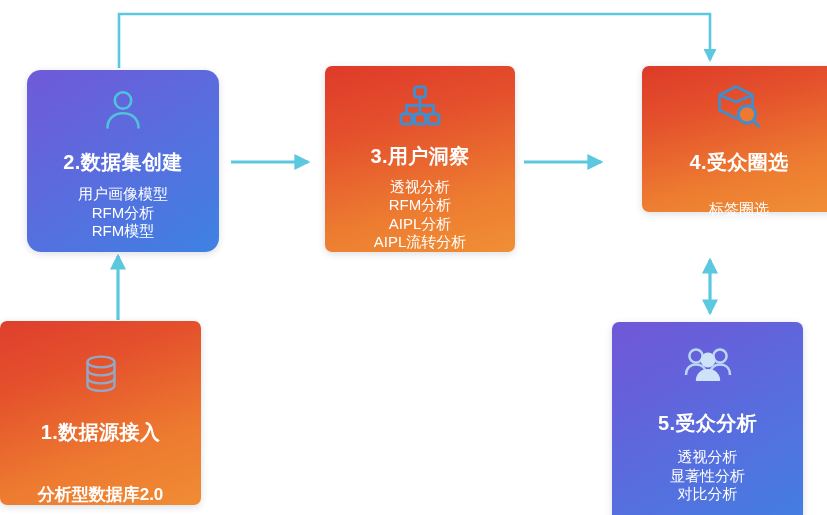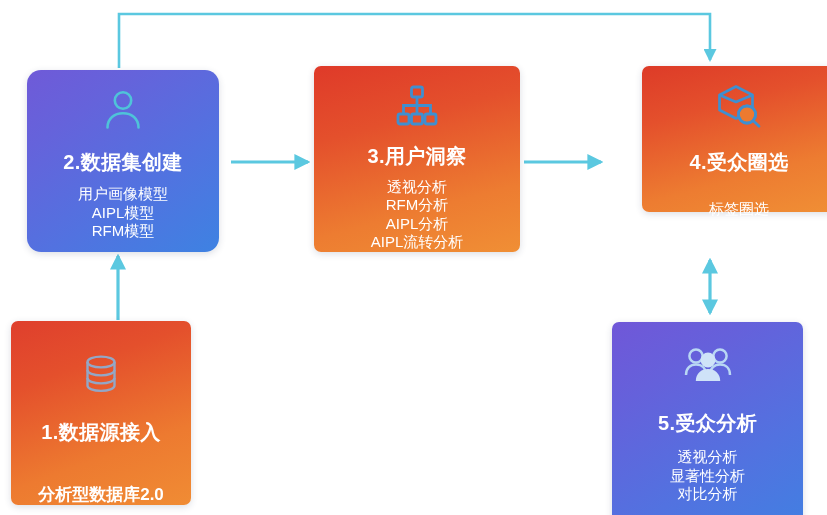--- a/index.html
+++ b/index.html
@@ -33,38 +33,38 @@
     white-space:nowrap;
   }
   .node .sub{
     line-height:1.24;
     white-space:pre-line;
     font-weight:normal;
   }
 
   
   #node1{
-    left:11px;top:321px;width:180px;height:184px;
+    left:0;top:321px;width:201px;height:184px;
     background:linear-gradient(160deg,#df3f2d 0%,#e4502c 28%,#ed7a30 68%,#f08c34 100%);
   }
   #node1 .icon-wrap{margin-top:30px;height:46px;}
   #node1 .title{font-size:20px;margin-top:22px;}
   #node1 .sub{font-size:17px;margin-top:38px;font-weight:bold;}
 
   #node2{
     left:27px;top:70px;width:192px;height:182px;
     background:linear-gradient(145deg,#6f5ad8 0%,#6563db 25%,#5272e0 62%,#3e82e2 100%);
     border-radius:14px;
   }
   #node2 .icon-wrap{margin-top:17px;height:46px;}
   #node2 .title{font-size:20px;margin-top:16px;}
   #node2 .sub{font-size:15px;margin-top:9px;}
 
   #node3{
-    left:314px;top:66px;width:206px;height:186px;
+    left:325px;top:66px;width:190px;height:186px;
     background:linear-gradient(165deg,#df3a29 0%,#e4502c 32%,#ed7c31 72%,#f08f35 100%);
     justify-content:flex-end;
   }
   #node3 .icon-wrap{margin-top:17px;height:46px;}
   #node3 .title{font-size:20px;margin-top:14px;}
   #node3 .sub{font-size:15px;margin-top:8px;}
 
   #node4{
     left:610px;top:66px;width:194px;height:146px;
     background:linear-gradient(165deg,#dd3b28 0%,#e4502c 30%,#ed7c31 70%,#f08f35 100%);
@@ -139,21 +139,21 @@
     <div class="icon-wrap">
       <svg width="46" height="46" viewBox="0 0 46 46" xmlns="http://www.w3.org/2000/svg">
         <g fill="none" stroke="#4fc3d9" stroke-width="2.6" stroke-linecap="round">
           <circle cx="23" cy="13.5" r="8.2"></circle>
           <path d="M 7.5 40.5 C 7.5 31.5 14.4 26.2 23 26.2 C 31.6 26.2 38.5 31.5 38.5 40.5"></path>
         </g>
       </svg>
     </div>
     <div class="title">2.数据集创建</div>
     <div class="sub">用户画像模型
-AIPL模型
+RFM分析
 RFM模型</div>
   </div>
 
   <div class="node" id="node3">
     <div class="icon-wrap">
       <svg width="46" height="44" viewBox="0 0 46 44" xmlns="http://www.w3.org/2000/svg">
         <g fill="none" stroke="#3f8fd0" stroke-width="2.8">
           <rect x="17.5" y="3" width="11" height="10" rx="2"></rect>
           <rect x="4" y="30" width="11" height="10" rx="2"></rect>
           <rect x="17.5" y="30" width="11" height="10" rx="2"></rect>

